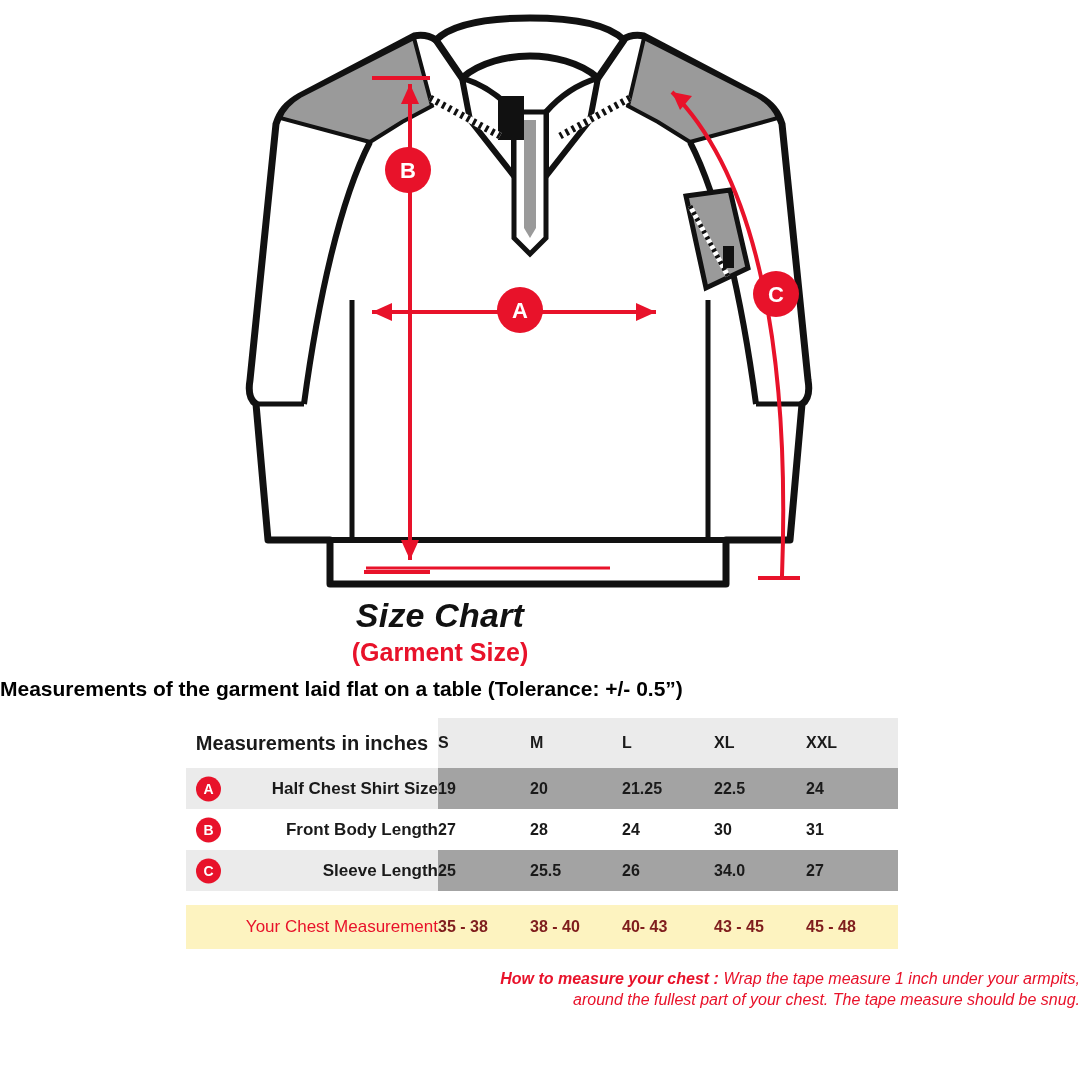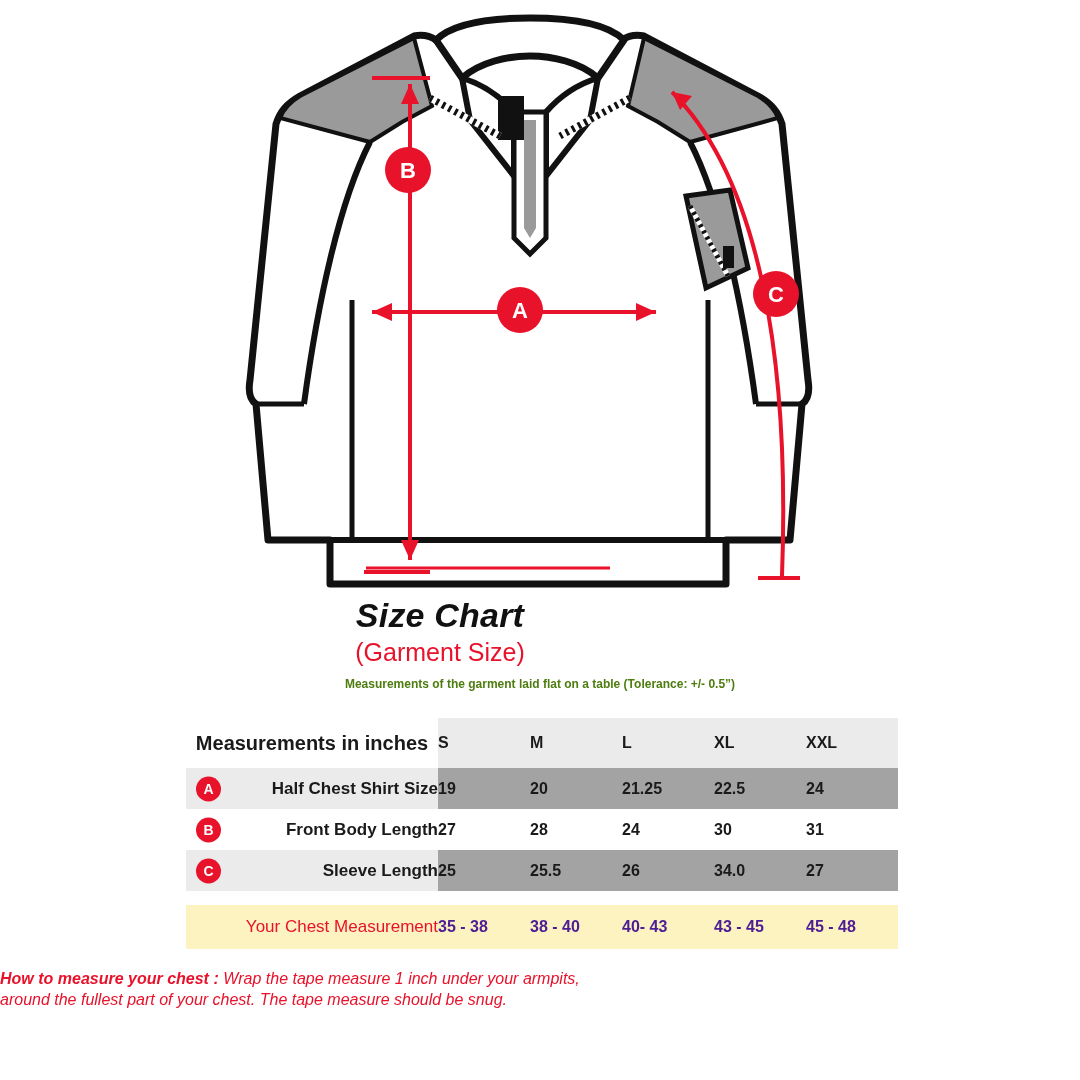--- a/index.html
+++ b/index.html
@@ -36,34 +36,34 @@
   .title-main {
     font-size: 34px;
     font-weight: bold;
     color: #111111;
     letter-spacing: 0.2px;
     padding-right: 200px;
     font-style: italic;
   }
   .title-sub {
     font-size: 25px;
-    font-weight: normal;
+    font-weight: bold;
     color: #e8122a;
     margin-top: 3px;
     padding-right: 200px;
   }
   .measure-note {
     position: absolute;
     left: 0;
     top: 677px;
     width: 1080px;
-    text-align: center;
-    font-size: 12px;
-    font-weight: bold;
-    color: #4d7c0f;
+    text-align: left;
+    font-size: 21px;
+    font-weight: bold;
+    color: #000000;
   }
   table.size-table {
     position: absolute;
     left: 186px;
     top: 718px;
     width: 712px;
     border-collapse: collapse;
     table-layout: fixed;
   }
   table.size-table th, table.size-table td {
@@ -139,30 +139,30 @@
   td.chest-label {
     font-size: 17px;
     font-weight: normal;
     color: #e8122a;
     text-align: right;
     padding-right: 12px;
   }
   td.chest-val {
     font-size: 16px;
     font-weight: bold;
-    color: #4c1d95;
+    color: #7f1d1d;
     padding-left: 14px;
   }
 
   .howto {
     position: absolute;
     left: 0;
     top: 968px;
     width: 1080px;
-    text-align: left;
+    text-align: right;
     color: #e8122a;
     font-size: 16px;
     font-style: italic;
     line-height: 21px;
   }
   .howto .lead { font-weight: bold; }
 </style>
 </head>
 <body>
 

